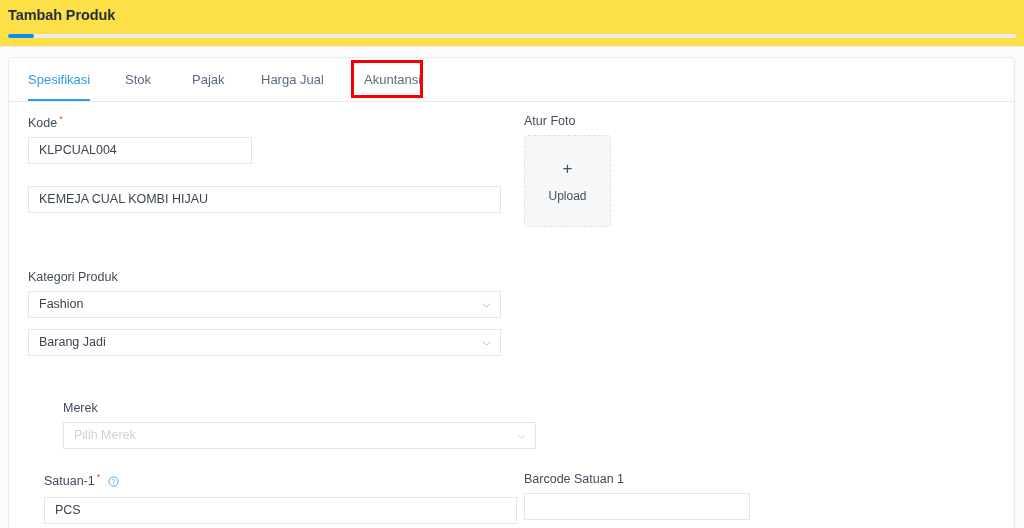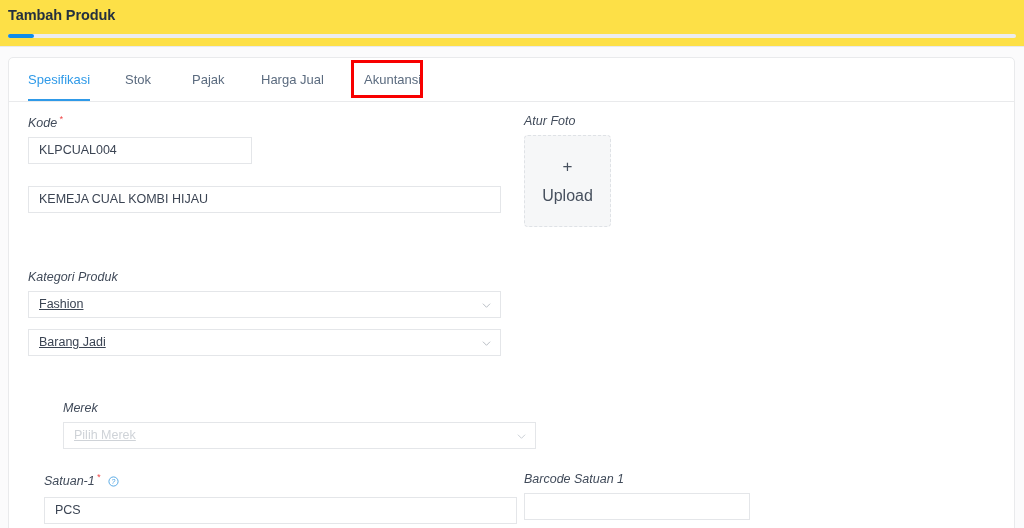--- a/index.html
+++ b/index.html
@@ -102,21 +102,20 @@
   .col-right { position: absolute; left: 515px; top: 0; width: 470px; }
 
   .field { position: relative; }
 
   .field-label {
     font-size: 12.5px;
     color: #414b5a;
     margin-bottom: 7px;
     display: block;
     white-space: nowrap;
-    font-style: italic;
   }
   .req {
     color: #ef4444;
     font-size: 12px;
     margin-left: 2px;
     vertical-align: super;
     font-size: 9px;
   }
   .help-icon {
     display: inline-block;
@@ -133,21 +132,21 @@
     border-radius: 0;
     font-size: 12.5px;
     color: #3b4453;
     line-height: 25px;
     padding: 0 10px;
     white-space: nowrap;
     overflow: hidden;
     cursor: text;
   }
   .input.placeholder { color: #cfd3d8; }
-  .input.select { cursor: pointer; padding-right: 30px; text-decoration: underline; }
+  .input.select { cursor: pointer; padding-right: 30px; }
 
   .chevron {
     position: absolute;
     right: 9px; top: 9px;
     width: 9px; height: 9px;
   }
 
   
   .f-kode       { position: absolute; top: 12px; left: 0; width: 224px; }
   .f-nama       { position: absolute; top: 84px; left: 0; width: 473px; }
@@ -172,21 +171,21 @@
     cursor: pointer;
   }
   .upload-plus {
     font-size: 17px;
     color: #47505e;
     line-height: 1;
     margin-bottom: 12px;
     font-weight: 400;
   }
   .upload-label {
-    font-size: 16px;
+    font-size: 12px;
     color: #47505e;
   }
 </style>
 </head>
 <body>
 
 <div class="page-header">
   <div class="page-title">Tambah Produk</div>
   <div class="progress-track">
     <div class="progress-fill"></div>

